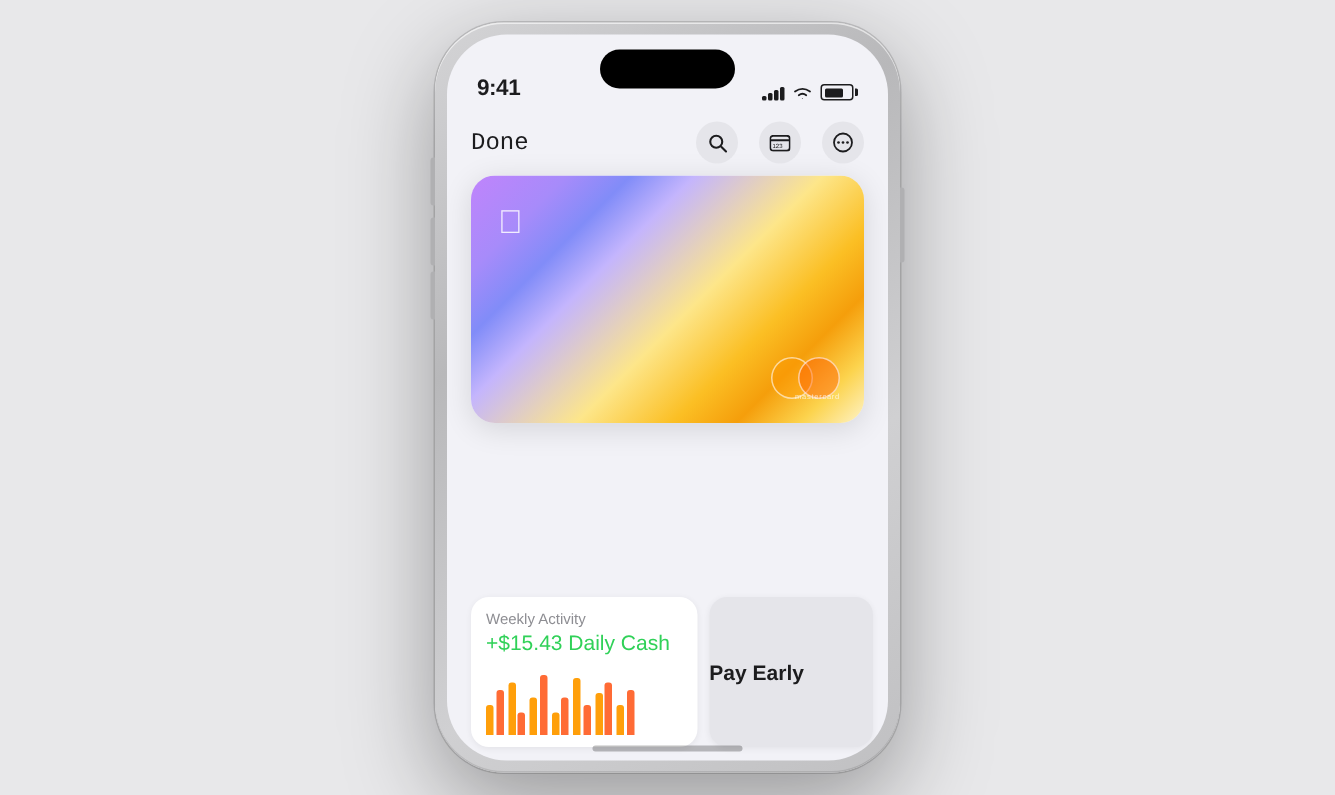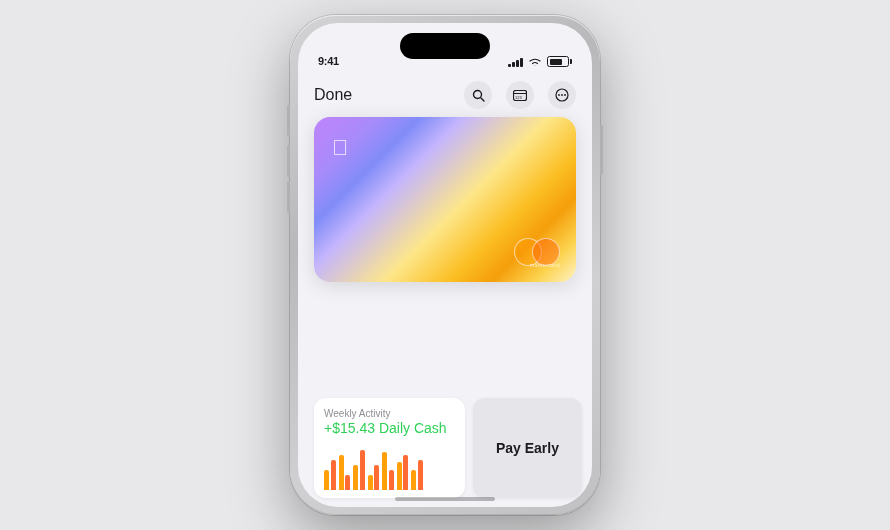--- a/index.html
+++ b/index.html
@@ -89,21 +89,21 @@
       right: 0;
       height: 50px;
       display: flex;
       align-items: flex-end;
       justify-content: space-between;
       padding: 0 20px 6px;
       z-index: 5;
     }
 
     .status-time {
-      font-size: 11px;
+      font-size: 15px;
       font-weight: 600;
       color: #1c1c1e;
       letter-spacing: -0.3px;
     }
 
     .status-icons {
       display: flex;
       align-items: center;
       gap: 5px;
     }
@@ -160,20 +160,21 @@
       justify-content: space-between;
       padding: 0 16px;
       z-index: 5;
     }
 
     .nav-done {
       font-size: 16px;
       color: #1c1c1e;
       font-weight: 400;
       cursor: pointer;
+      font-family: Liberation Mono, monospace;
     }
 
     .nav-icons {
       display: flex;
       align-items: center;
       gap: 14px;
     }
 
     .nav-icon {
       width: 28px;
@@ -350,21 +351,21 @@
     .bar {
       width: 5px;
       border-radius: 2px 2px 0 0;
     }
 
     .pay-early-btn {
       background: #e5e5ea;
       border-radius: 12px;
       display: flex;
       align-items: center;
-      justify-content: center;
+      justify-content: flex-start;
       flex: 1;
       min-height: 95px;
       cursor: pointer;
       box-shadow: 0 1px 4px rgba(0,0,0,0.06);
     }
 
     .pay-early-text {
       font-size: 14px;
       font-weight: 600;
       color: #1c1c1e;

